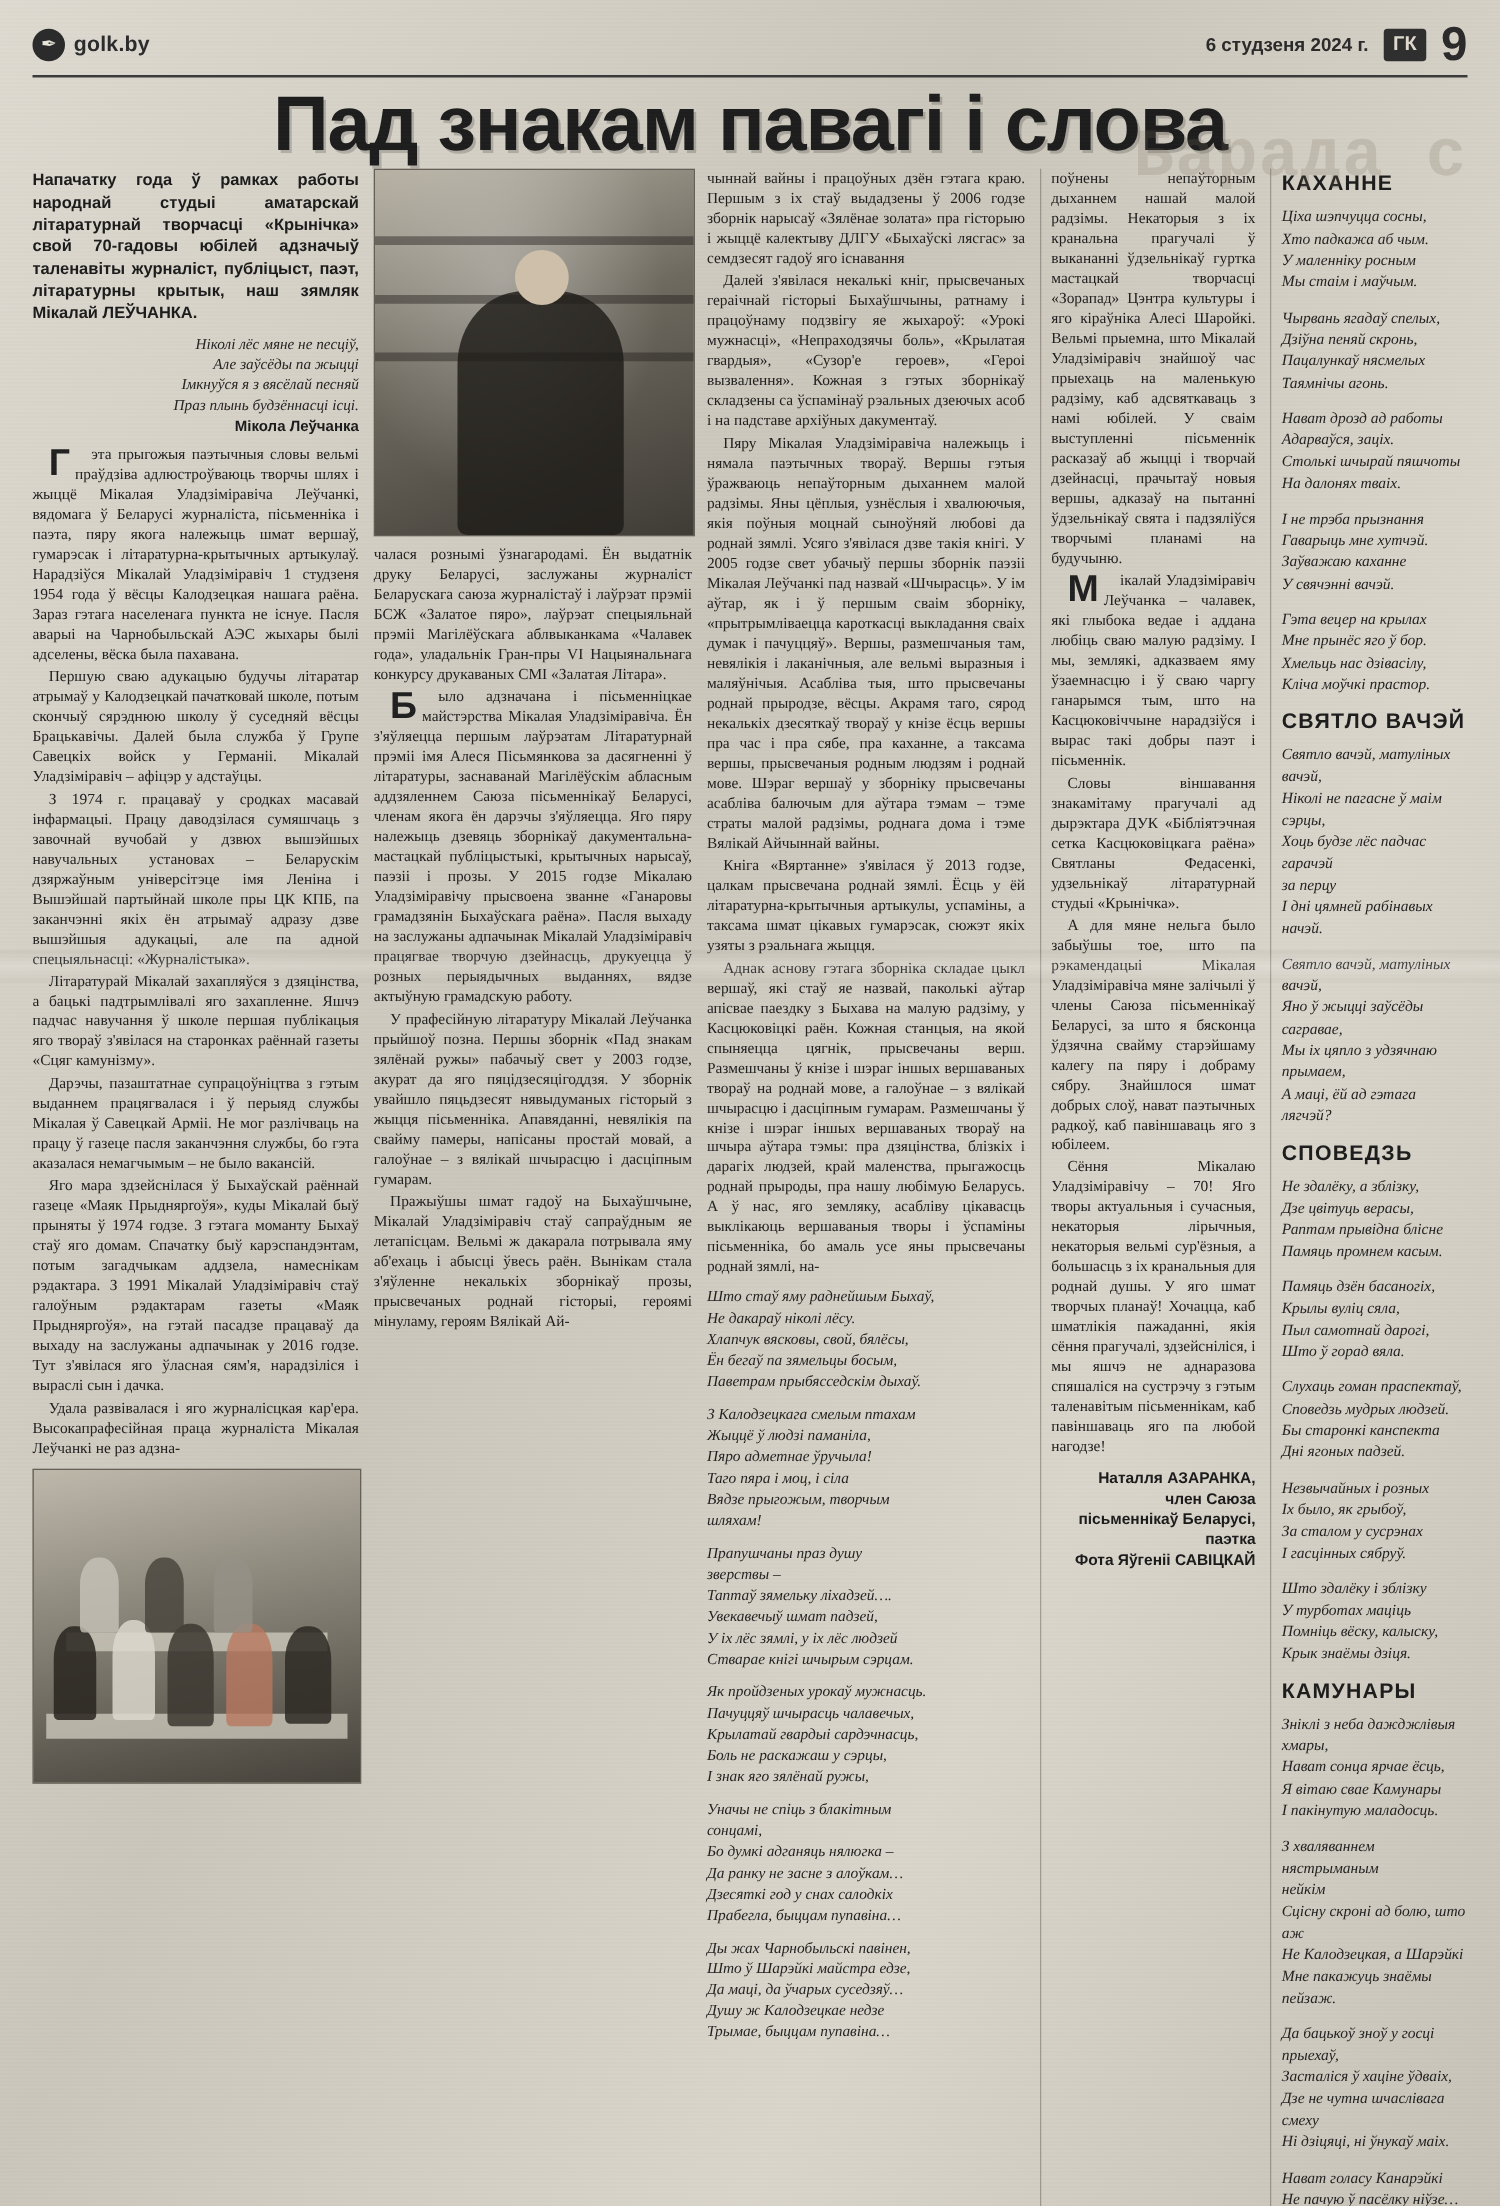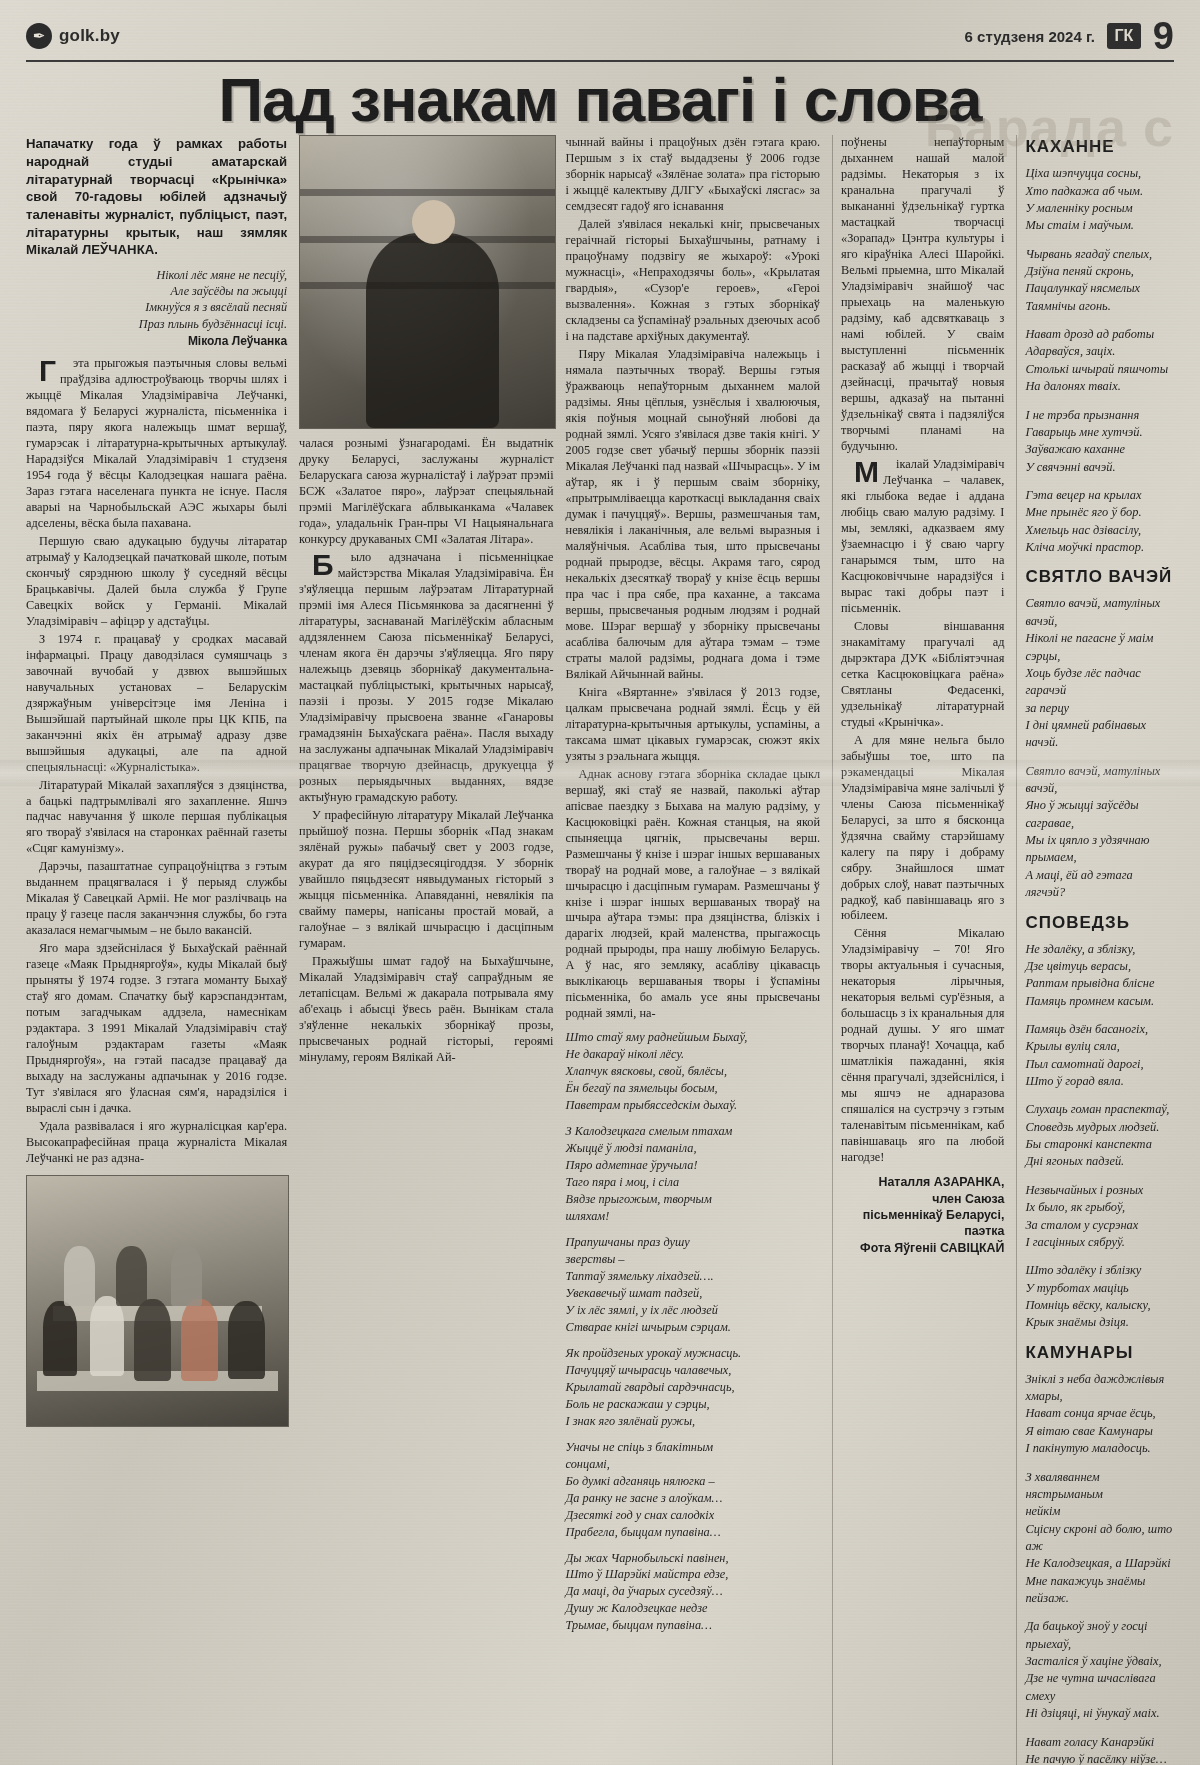--- a/index.html
+++ b/index.html
@@ -83,21 +83,21 @@
     font-size:62px;
     letter-spacing:-1px;
     text-align:center;
     color:#1d1d1d;
     margin:6px 0 4px 0;
     text-shadow:2px 2px 0 rgba(0,0,0,0.18);
     line-height:1.02;
   }
   .ghost{
     position:absolute;right:26px;top:96px;
-    font-family:Liberation Sans, sans-serif;
+    font-family:Liberation Mono, monospace;
     font-size:54px;font-weight:bold;color:rgba(120,110,95,0.20);
     letter-spacing:1px;pointer-events:none;
   }
 
   
   .content{
     display:flex;
     gap:12px;
     margin-top:4px;
   }

